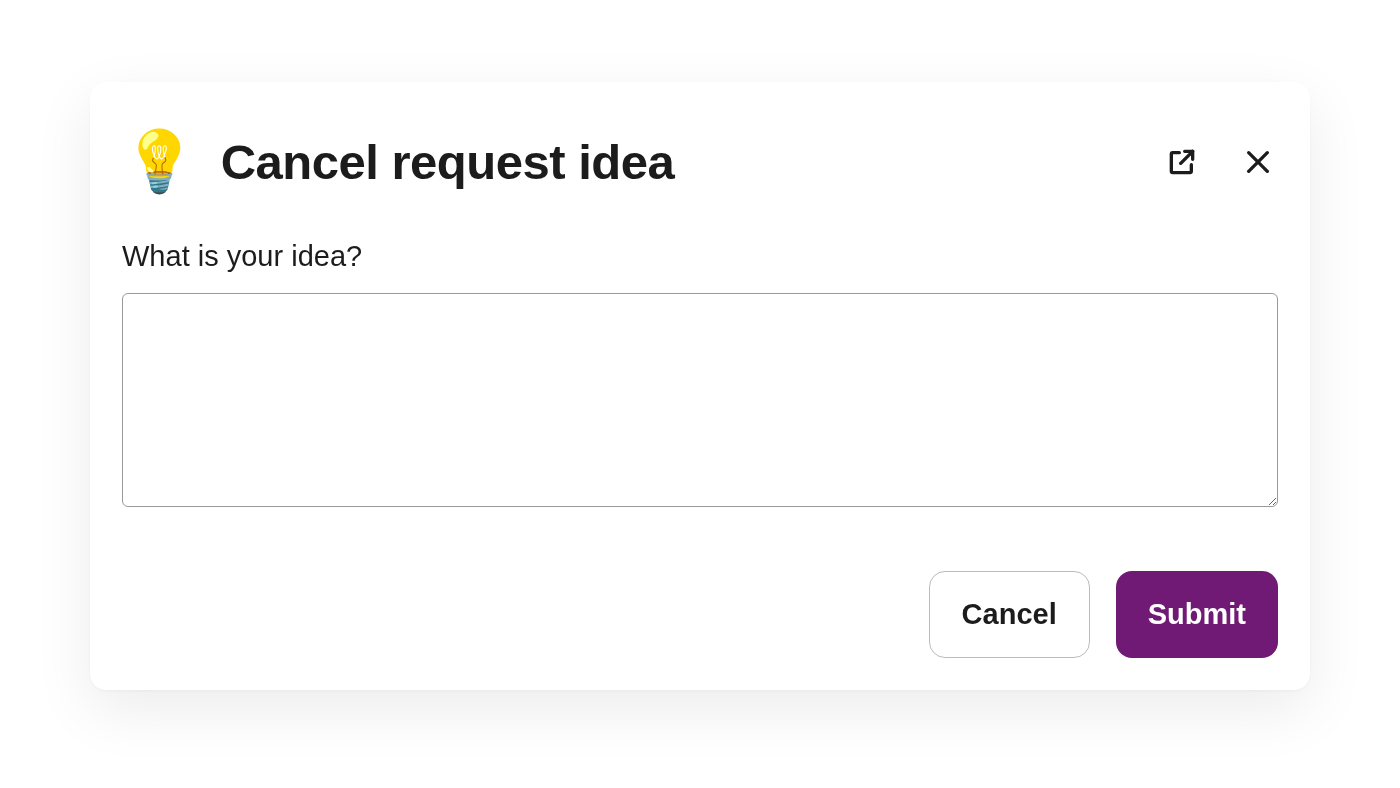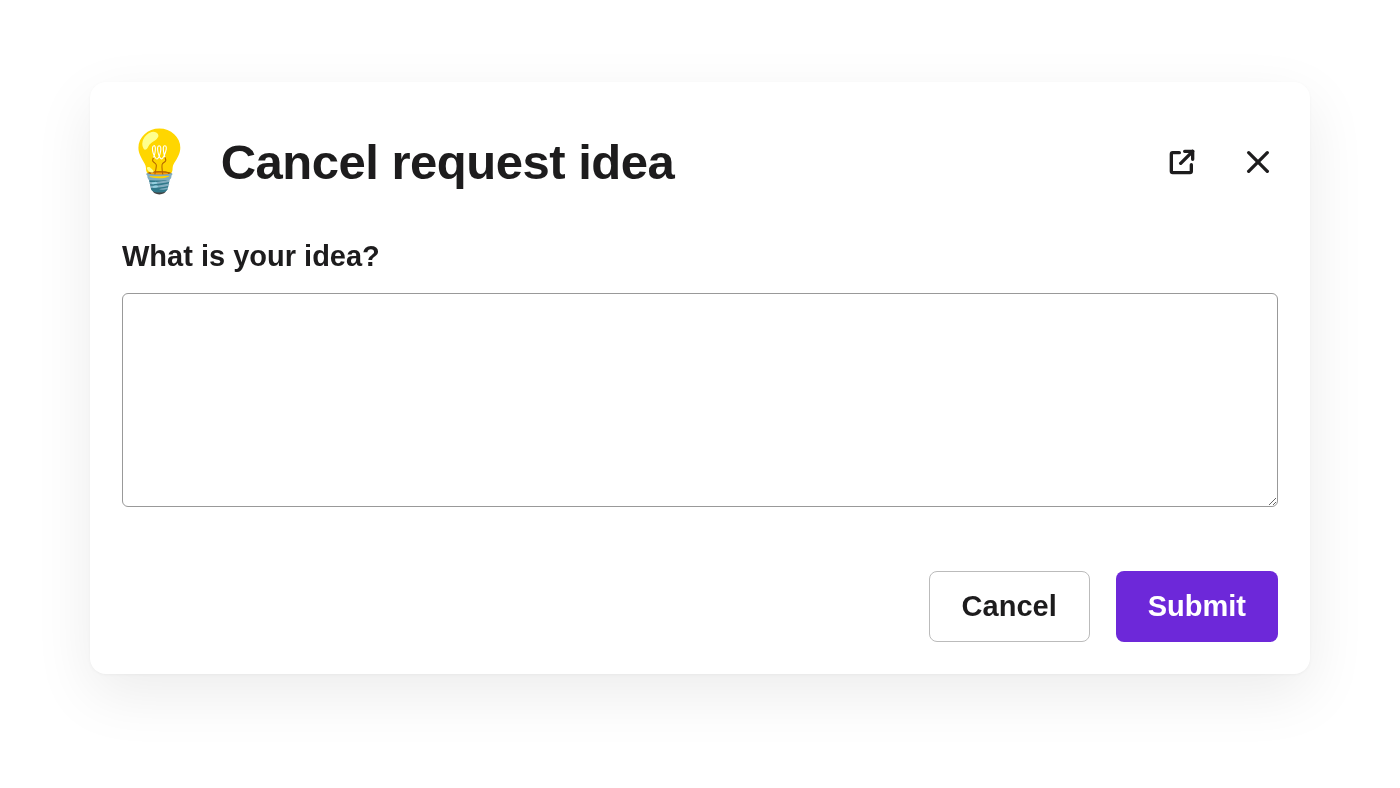--- a/index.html
+++ b/index.html
@@ -55,21 +55,21 @@
       align-items: center;
       justify-content: center;
       color: #1d1c1d;
     }
     .icon-btn svg {
       width: 32px;
       height: 32px;
     }
     .form-label {
       font-size: 29px;
-      font-weight: 700;
+      font-weight: 400;
       color: #1d1c1d;
       margin-bottom: 20px;
       display: block;
     }
     .idea-textarea {
       width: 100%;
       height: 214px;
       border: 1.5px solid #999999;
       border-radius: 6px;
       padding: 16px;
@@ -80,33 +80,33 @@
     }
     .modal-footer {
       display: flex;
       justify-content: flex-end;
       gap: 26px;
       margin-top: 60px;
     }
     .btn {
       font-size: 29px;
       font-weight: 700;
-      padding: 18px 32px;
-      border-radius: 8px;
+      padding: 26px 32px;
+      border-radius: 16px;
       cursor: pointer;
       font-family: inherit;
       text-align: right;
     }
     .btn-cancel {
       background: #ffffff;
       color: #1d1c1d;
       border: 1.5px solid #bbbbbb;
     }
     .btn-submit {
-      background: #6d28d9;
+      background: #701a75;
       color: #ffffff;
       border: none;
     }
   </style>
 </head>
 <body>
 
 <div class="modal">
   <div class="modal-header">
     <span class="modal-icon">💡</span>

